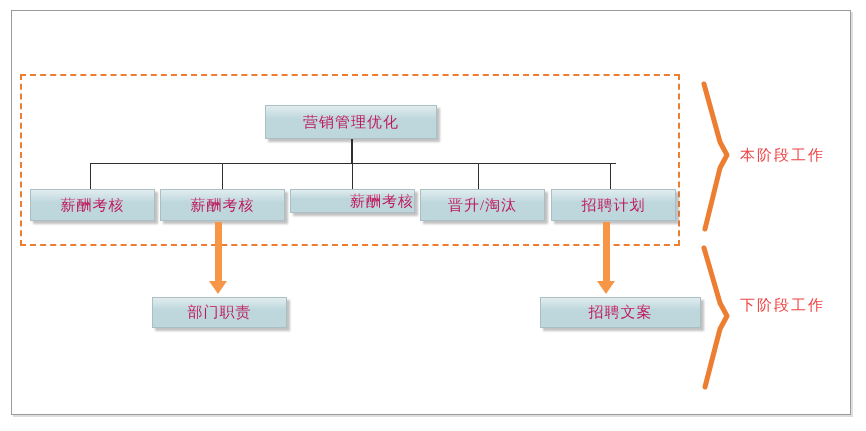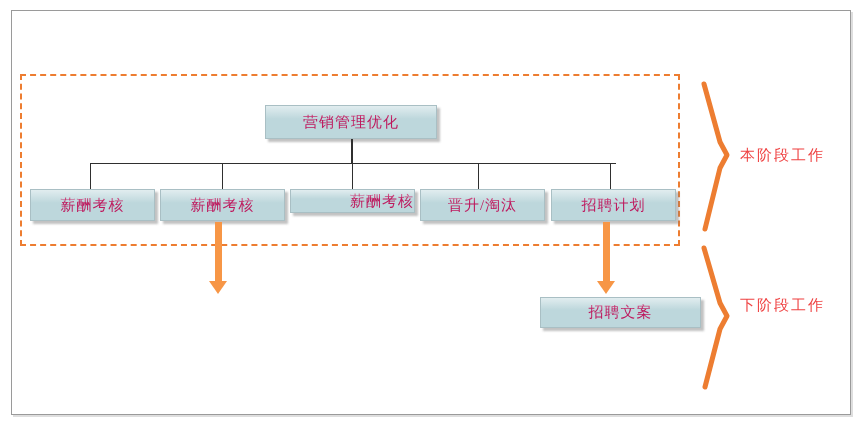--- a/index.html
+++ b/index.html
@@ -97,20 +97,23 @@
   <div class="node" style="left:420px;top:189px;width:125px;height:32px;">
     <span>晋升/淘汰</span>
   </div>
 
   <div class="arrow-shaft" style="left:215px;top:222px;height:60px;"></div>
   <div class="arrow-head" style="left:209px;top:281px;"></div>
 
   <div class="arrow-shaft" style="left:603px;top:222px;height:60px;"></div>
   <div class="arrow-head" style="left:597px;top:281px;"></div>
 
+  <div class="node" style="left:152px;top:297px;width:135px;height:31px;">
+    <span>部门职责</span>
+  </div>
   <div class="node" style="left:540px;top:297px;width:161px;height:31px;">
     <span>招聘文案</span>
   </div>
 
   <svg class="brace" style="left:700px;top:82px;" width="40" height="150" viewBox="0 0 40 150">
     <polyline points="4,2 20,60 27,73 20,86 5,147" fill="none" stroke="#ED7D31" stroke-width="5" stroke-linecap="round" stroke-linejoin="round"></polyline>
   </svg>
   <div class="brace-label" style="left:740px;top:146px;">
     <span>本阶段工作</span>
   </div>

